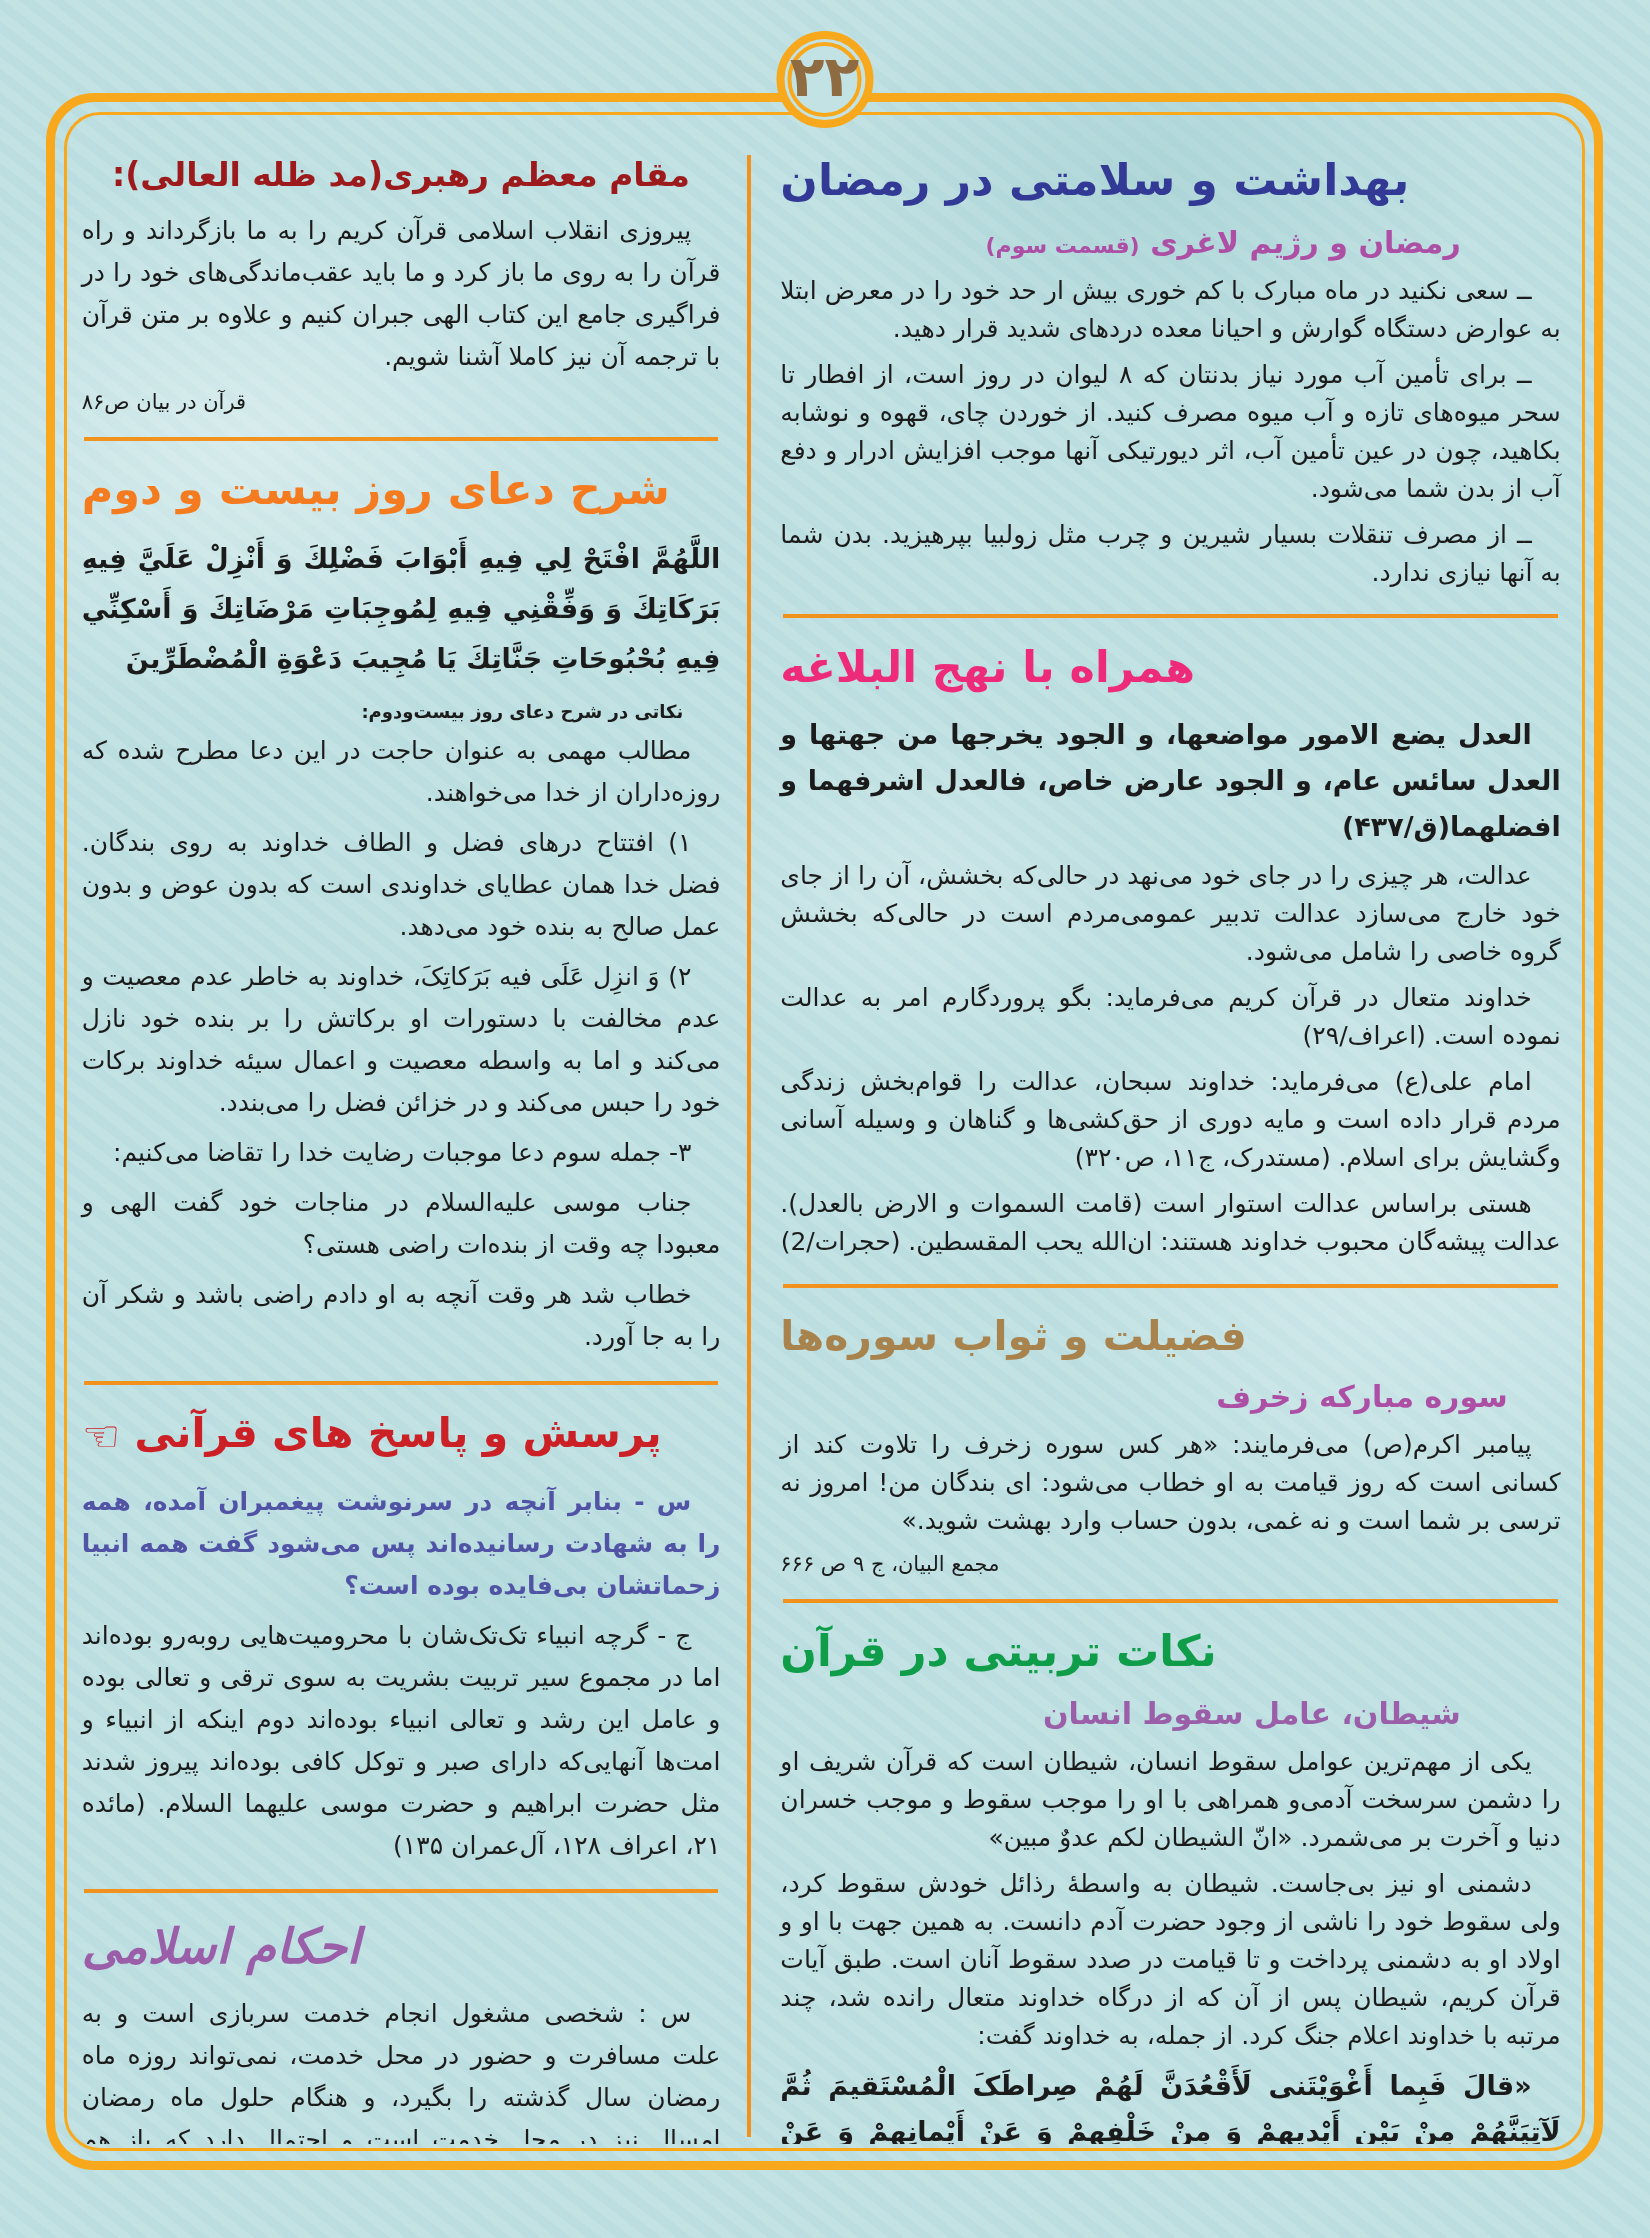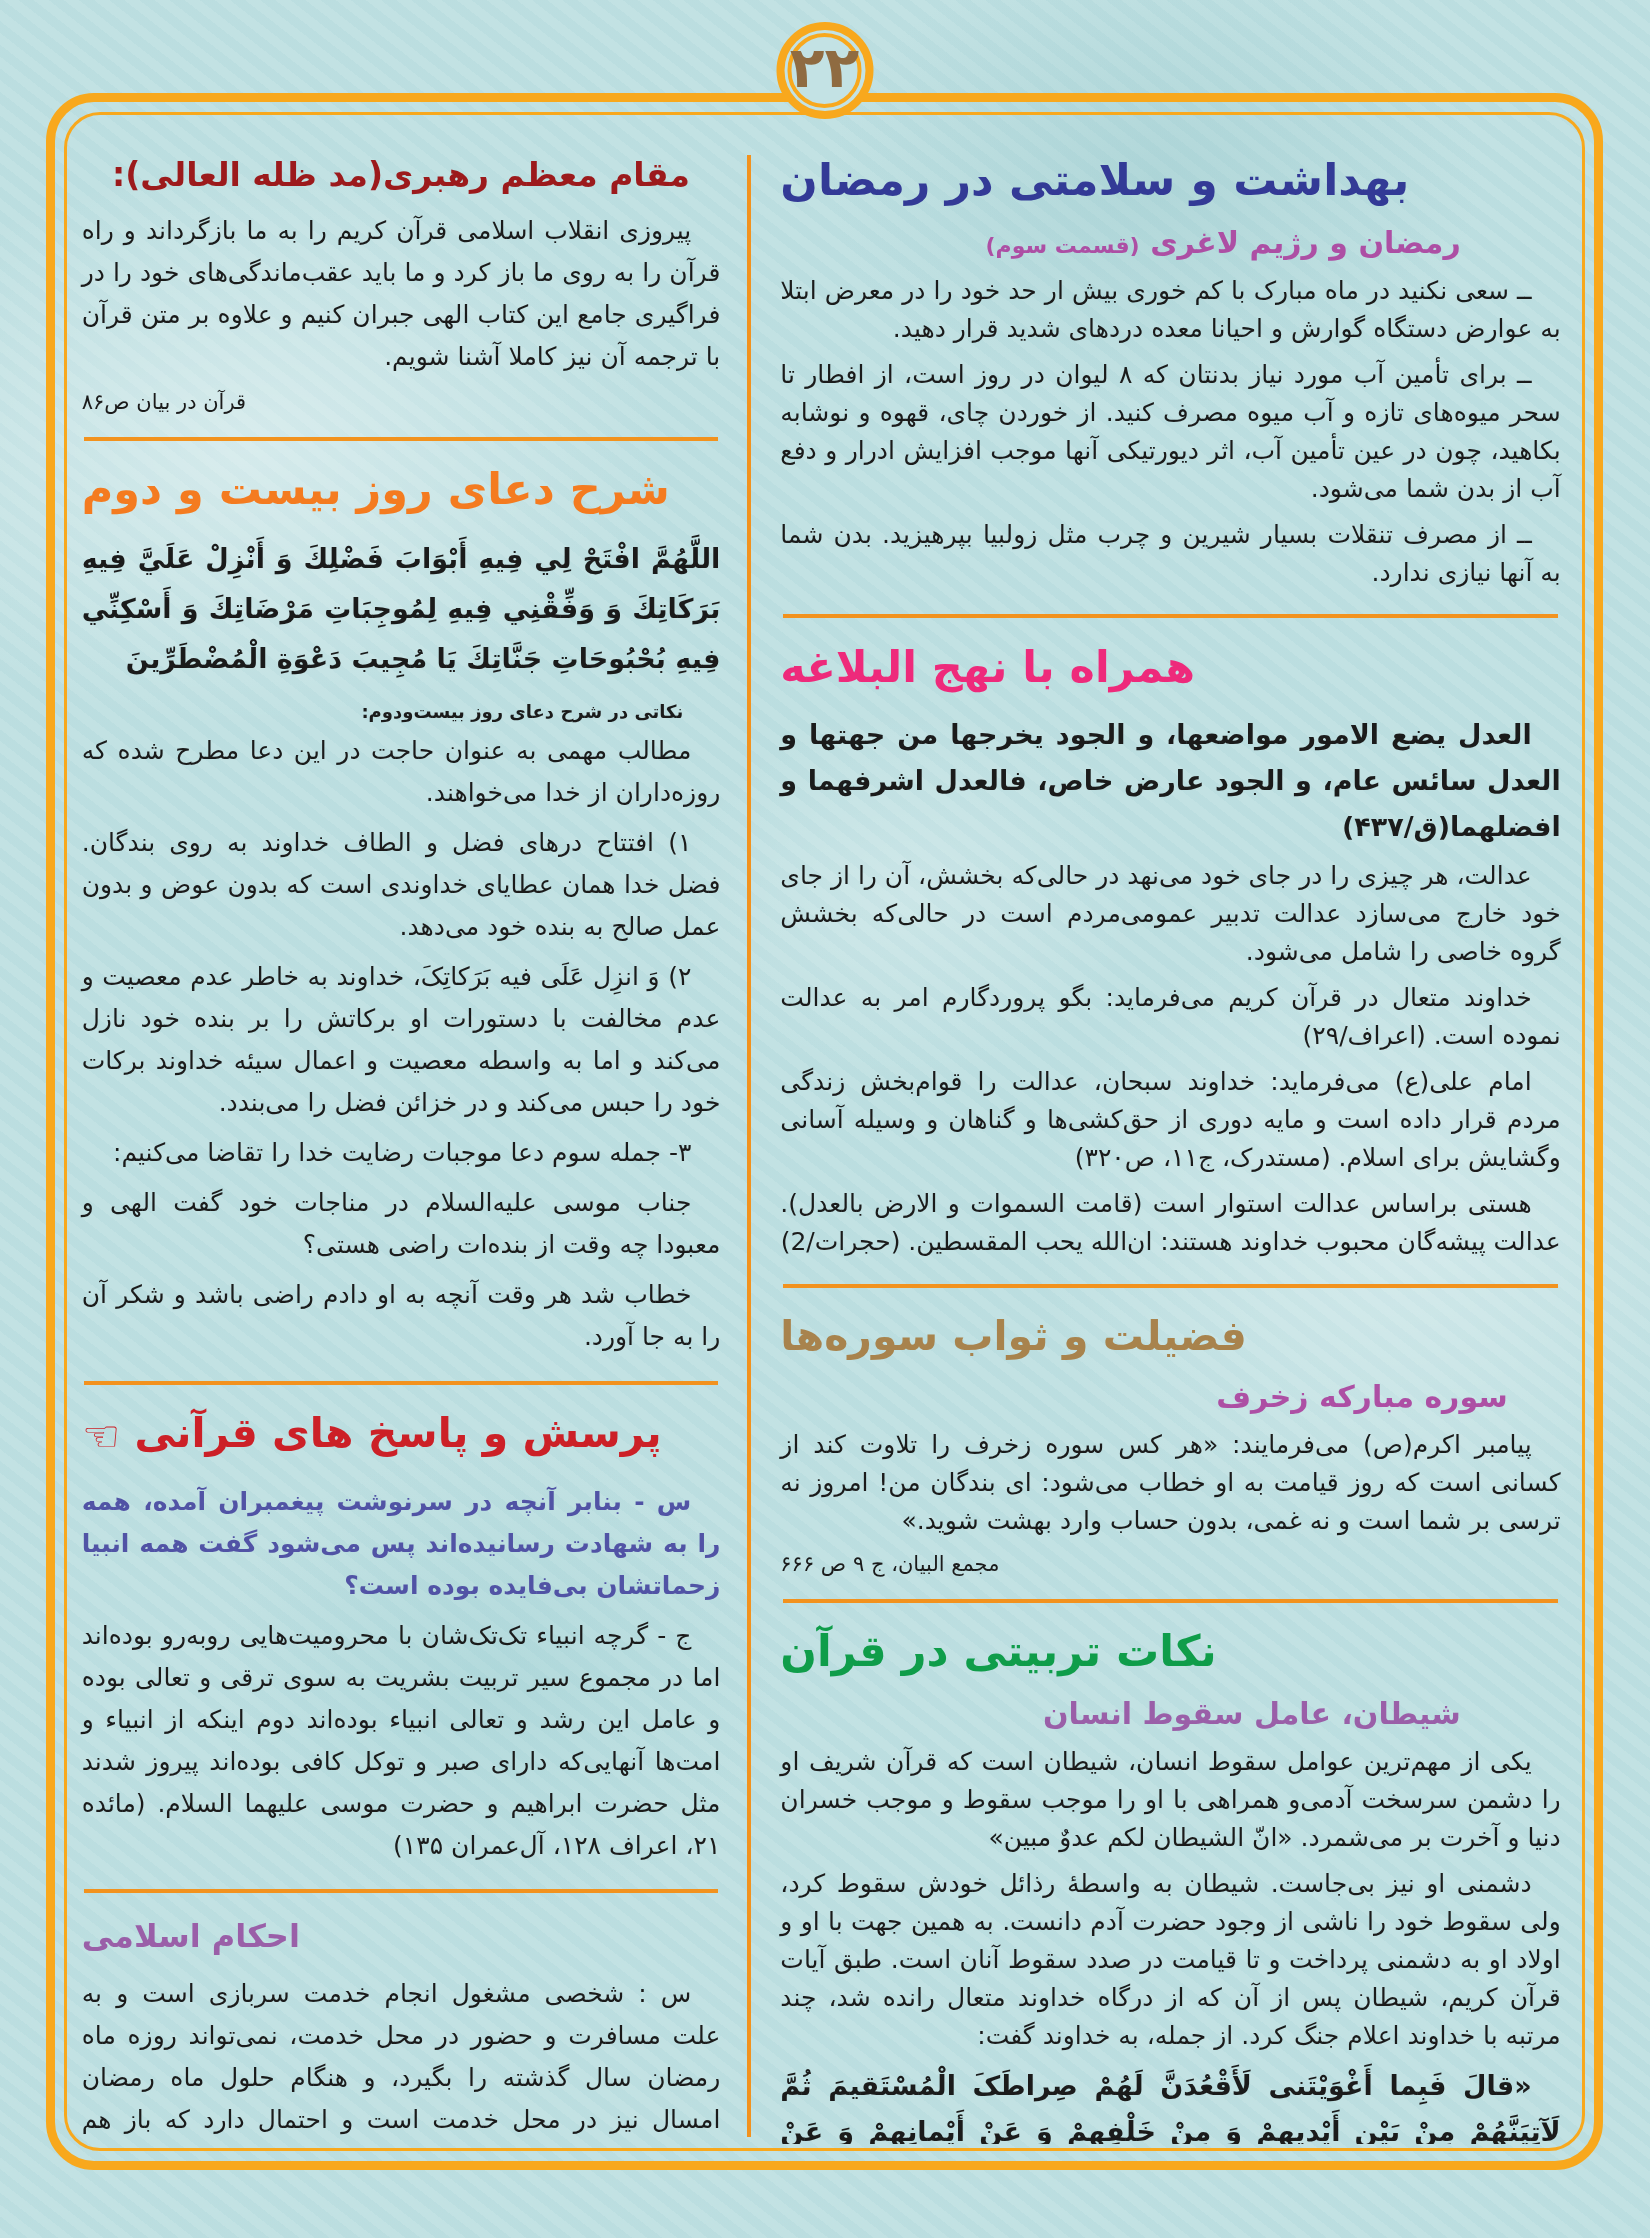--- a/index.html
+++ b/index.html
@@ -26,21 +26,21 @@
   .frame-outer {
     position: absolute; left: 47px; right: 47px; top: 93px; bottom: 69px;
     border: 9.3px solid #f8a81d; border-radius: 48px;
   }
   .frame-inner {
     position: absolute; left: 65px; right: 65px; top: 112px; bottom: 88px;
     border: 3.3px solid #f8a81d; border-radius: 36px;
   }
   
   .badge {
-    position: absolute; top: 22px; left: 50%; transform: translateX(-50%);
+    position: absolute; top: 31px; left: 50%; transform: translateX(-50%);
     width: 97px; height: 97px;
     border: 8.7px solid #f8a81d; border-radius: 50%;
     background: #c3e2e4;
     display: flex; align-items: center; justify-content: center;
     z-index: 5;
   }
   .badge::before {
     content: ""; position: absolute; inset: 3.3px;
     border: 4px solid #f8a81d; border-radius: 50%;
   }
@@ -60,21 +60,21 @@
   .hr   { height: 4px; background: #f2921e; margin: 22.6px 2.7px; }
 
   
   .h-main { text-align: left; font-weight: bold; margin: 14.6px 0 17.3px; line-height: 1.25; }
   .t-blue   { color: #333a96; font-size: 44px; }
   .t-pink   { color: #ee2a7b; font-size: 43px; }
   .t-gold   { color: #a8834d; font-size: 41px; }
   .t-green  { color: #0f9d4a; font-size: 43px; }
   .t-orange { color: #f47b20; font-size: 43px; }
   .t-red    { color: #cc2027; font-size: 41px; }
-  .t-purple { color: #9a5fa8; font-size: 32px; }
+  .t-purple { color: #9a5fa8; font-size: 48px; font-style: italic; }
   .t-maroon { color: #9c1a1c; font-size: 33px; text-align: center; font-weight: bold; margin: 6.7px 0 16px; }
 
   .subhead { font-weight: bold; font-size: 30px; text-align: right; margin: 17.3px 0 12px; }
   .s-violet { color: #ad4fa4; }
   .s-purple { color: #9a5fa8; }
   .sub-note { font-size: 22px; font-weight: bold; margin-left: 9px; }
   .pad-150 { padding-right: 100px; }
   .pad-80  { padding-right: 53px; }
 
   

